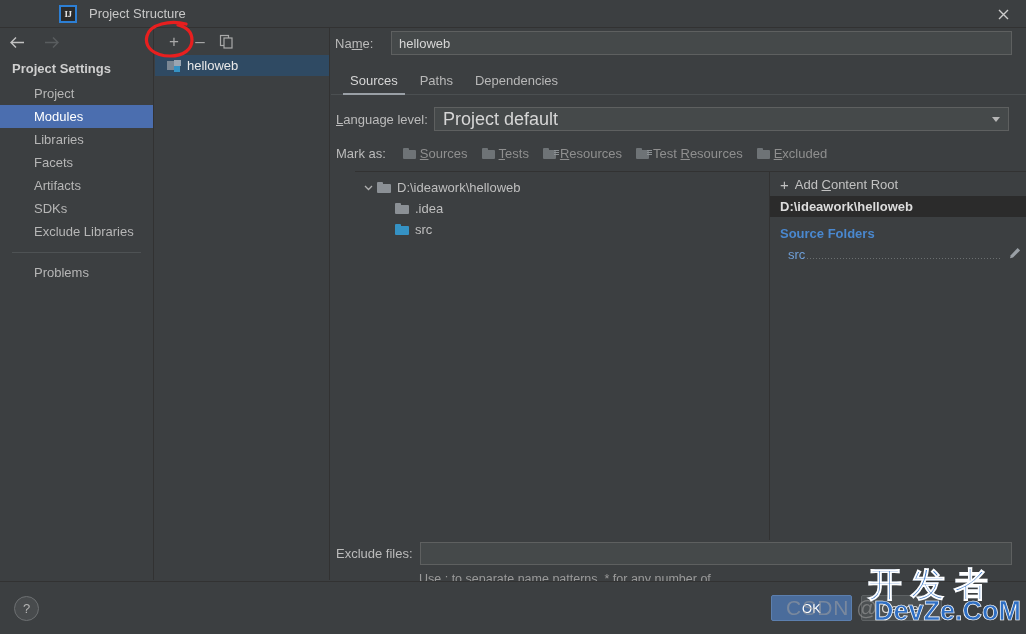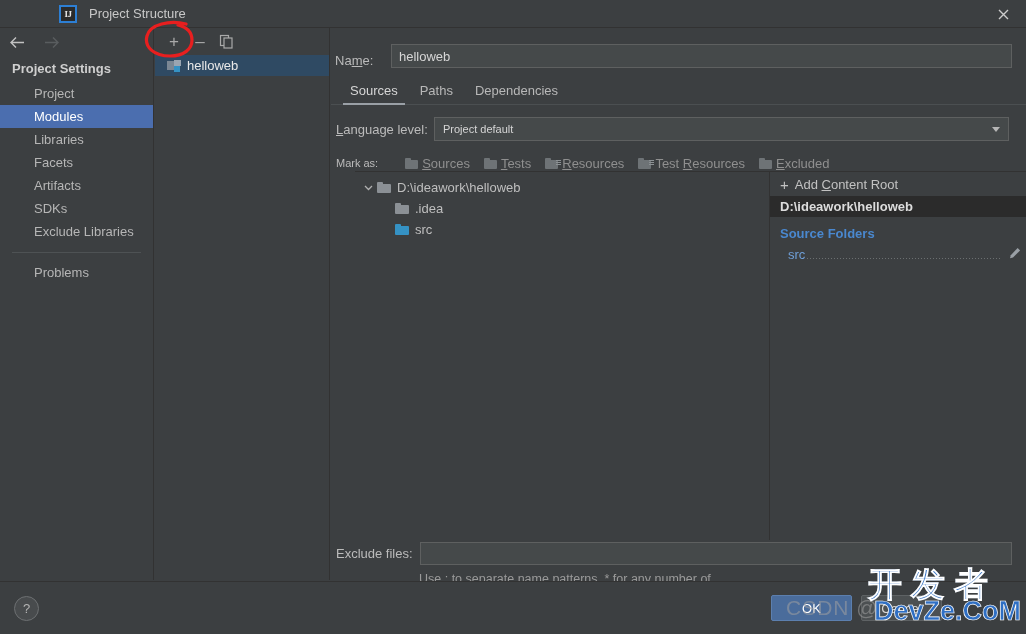--- a/index.html
+++ b/index.html
@@ -96,22 +96,22 @@
   .mod-icon .b2 { position:absolute; left:7px; top:0px; width:7px; height:6px; background:#9aa5b1; }
   .mod-icon .b3 { position:absolute; left:7px; top:6px; width:6px; height:6px; background:#3592c4; }
 
   
   .main {
     position: absolute; left: 331px; top: 28px;
     width: 695px; height: 552px;
     background: #3c3f41;
   }
   .name-row {
-    display: flex; align-items: flex-end; height: 30px;
-    padding: 0 14px 0 4px; margin-top: 10px;
+    display: flex; align-items: center; height: 30px;
+    padding: 0 14px 0 4px; 
   }
   .name-label { font-size: 13px; color: #bbbbbb; width: 56px; }
   .name-label u { text-decoration: underline; }
   .name-input {
     flex: 1; height: 24px; background: #45494a;
     border: 1px solid #5e6060; color: #d6d6d6;
     font-size: 13px; padding: 0 7px;
     font-family: "Liberation Sans", sans-serif;
     outline: none;
   }
@@ -133,35 +133,35 @@
 
   .lang-row {
     display: flex; align-items: center; height: 26px;
     margin-top: 11px; padding: 0 17px 0 5px;
   }
   .lang-label { font-size: 13px; color: #bbbbbb; width: 98px; }
   .lang-label u { text-decoration: underline; }
   .combo {
     flex: 1; height: 24px; background: #45494a;
     border: 1px solid #5e6060; color: #d6d6d6;
-    font-size: 11px; display: flex; align-items: center;
+    font-size: 18px; display: flex; align-items: center;
     padding: 0 8px; position: relative; cursor: pointer;
   }
   .combo .arrow {
     position: absolute; right: 8px; top: 50%;
     margin-top: -2px;
     border-left: 4px solid transparent; border-right: 4px solid transparent;
     border-top: 5px solid #b6b6b6;
   }
 
   .markas-row {
     display: flex; align-items: center; height: 22px;
     margin-top: 10px; padding-left: 5px; gap: 0;
   }
-  .markas-label { font-size: 11px; color: #bbbbbb; margin-right: 20px; }
+  .markas-label { font-size: 13px; color: #bbbbbb; margin-right: 10px; }
   .mark-btn {
     display: flex; align-items: center; gap: 4px;
     padding: 0 7px; font-size: 13px; color: #8f8f8f; cursor: pointer;
   }
   .mark-btn u { text-decoration: underline; }
   .folder-ico { width: 13px; height: 11px; position: relative; flex:0 0 auto; }
   .folder-ico .tab1 { position:absolute; left:0; top:0; width:6px; height:3px; background:#6e7376; border-radius:1px 1px 0 0;}
   .folder-ico .body { position:absolute; left:0; top:2px; width:13px; height:9px; background:#6e7376; border-radius:1px;}
   .folder-ico.lined .lines { position:absolute; right:-3px; top:2px; width:5px; height:9px; }
   .folder-ico.lined .lines i { display:block; height:1px; background:#8c9194; margin-bottom:1px;}

